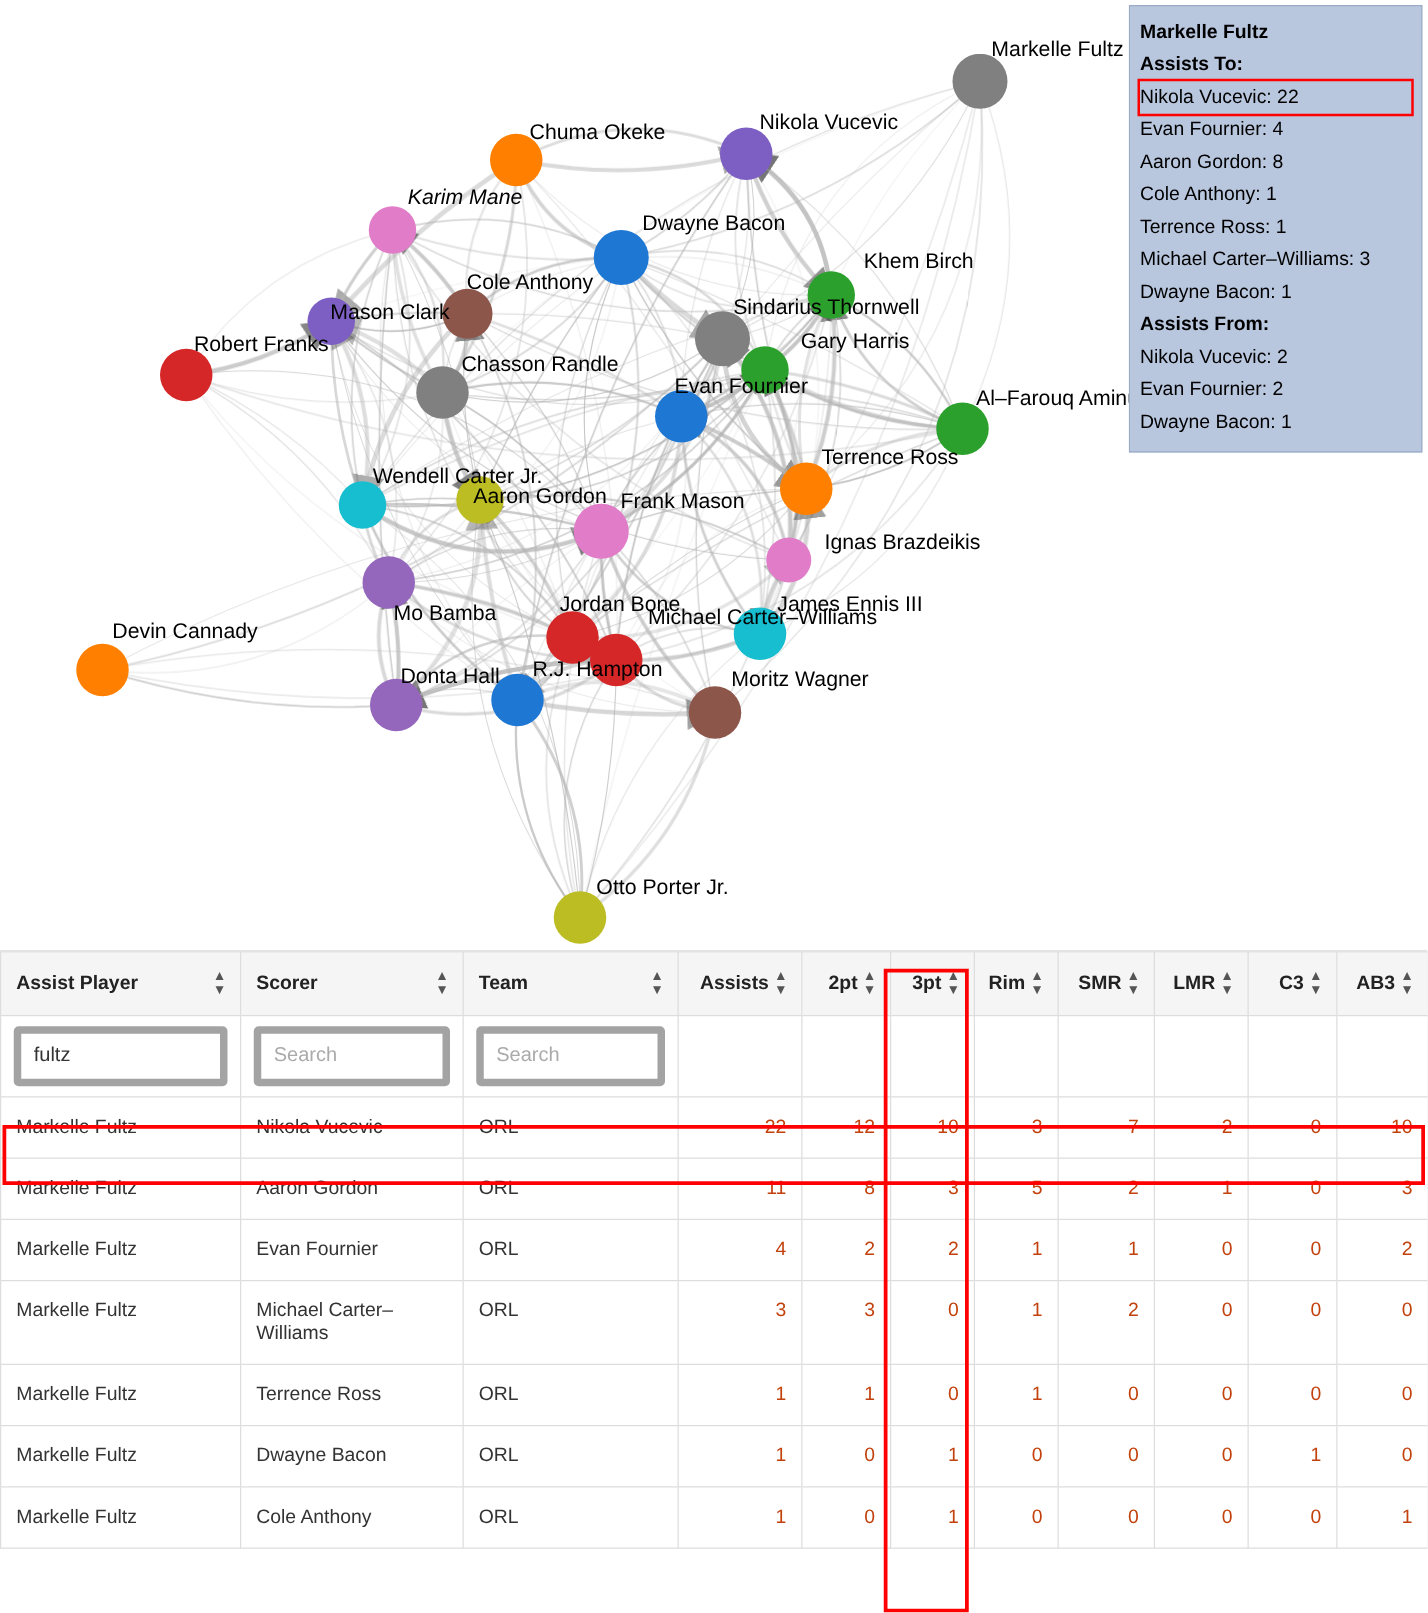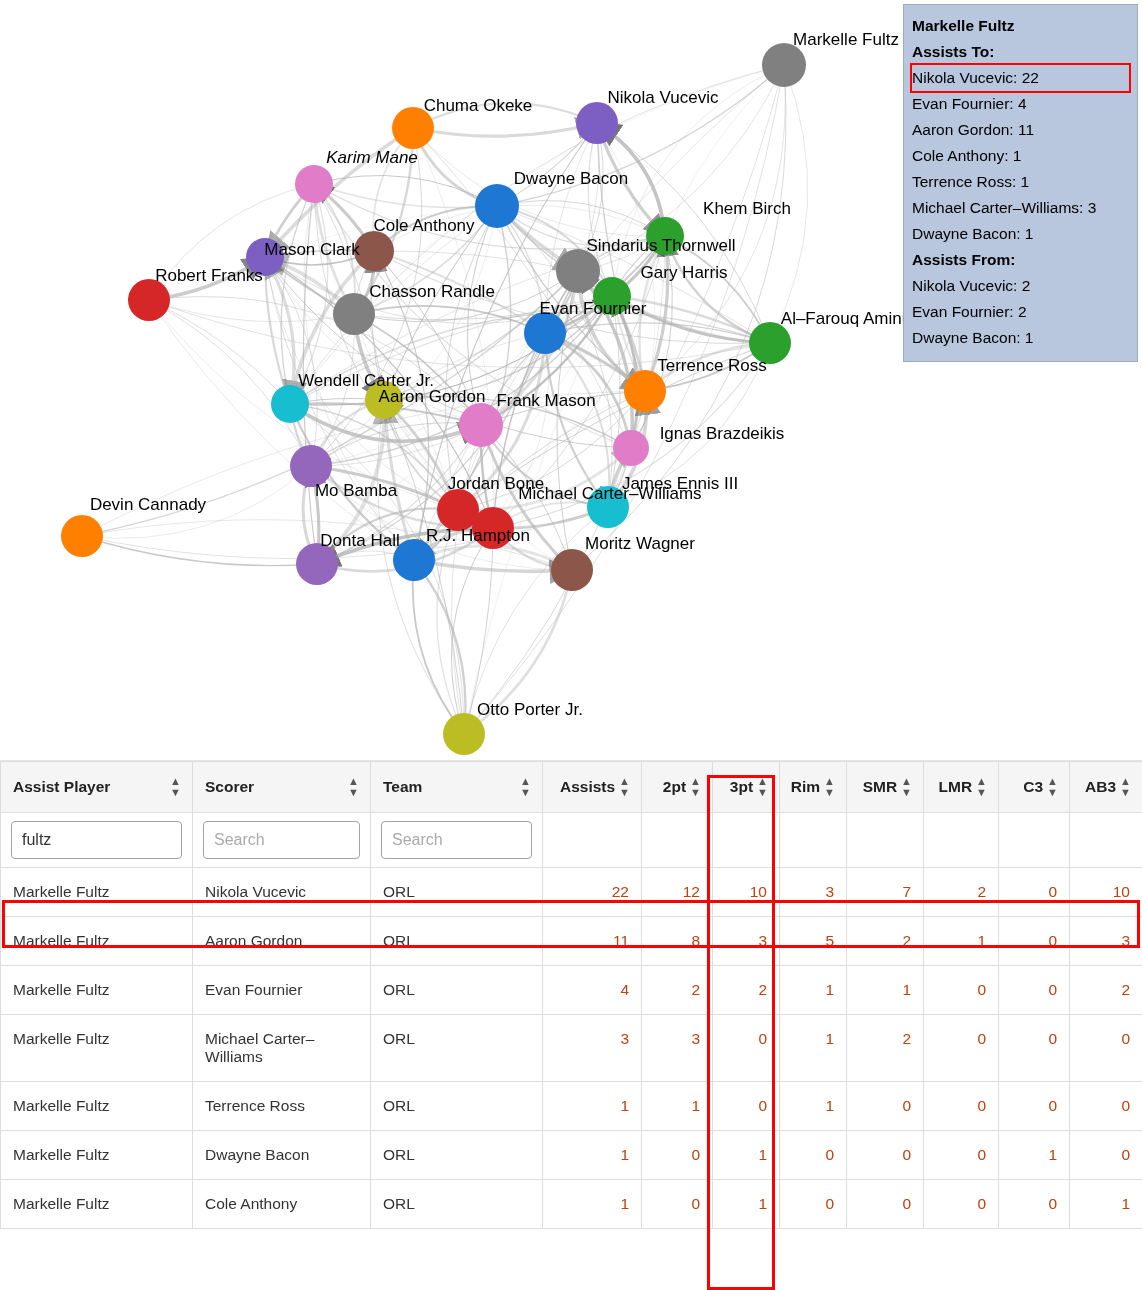--- a/index.html
+++ b/index.html
@@ -89,21 +89,21 @@
   tr.filter-row td {
     background: #ffffff;
     border: 1px solid #dddddd;
     padding: 8px 10px;
   }
   tr.filter-row input {
     width: 100%;
     padding: 9px 10px;
     font-size: 16px;
     font-family: "Liberation Sans", sans-serif;
-    border: 1px solid #a3a3a3;
+    border: 6px solid #a3a3a3;
     border-radius: 4px;
     color: #333;
     background: #fff;
   }
   tr.filter-row input::placeholder { color: #aaa; }
   tr.filter-row td.empty { background: #ffffff; }
 
   tbody td {
     border: 1px solid #dddddd;
     padding: 15px 12px;
@@ -393,21 +393,21 @@
         <circle cx="317" cy="564" r="21" fill="#9467bd"></circle>
         <circle cx="464" cy="734" r="21" fill="#bcbd22"></circle>
       </g>
   </svg>
   <div id="node-labels">
       <div class="node-label" style="left: 846px; top: 40px;">Markelle Fultz</div>
       <div class="node-label" style="left: 663px; top: 98px;">Nikola Vucevic</div>
       <div class="node-label" style="left: 478px; top: 106px;">Chuma Okeke</div>
       <div class="node-label" style="left: 372px; top: 158px; font-style: italic;">Karim Mane</div>
       <div class="node-label" style="left: 571px; top: 179px;">Dwayne Bacon</div>
-      <div class="node-label" style="left: 735px; top: 209px; margin-left: 12px;">Khem Birch</div>
+      <div class="node-label" style="left: 735px; top: 209px;">Khem Birch</div>
       <div class="node-label" style="left: 424px; top: 226px;">Cole Anthony</div>
       <div class="node-label" style="left: 312px; top: 250px;">Mason Clark</div>
       <div class="node-label" style="left: 661px; top: 246px;">Sindarius Thornwell</div>
       <div class="node-label" style="left: 684px; top: 273px;">Gary Harris</div>
       <div class="node-label" style="left: 209px; top: 276px;">Robert Franks</div>
       <div class="node-label" style="left: 432px; top: 292px;">Chasson Randle</div>
       <div class="node-label" style="left: 593px; top: 309px;">Evan Fournier</div>
       <div class="node-label" style="left: 846px; top: 319px;">Al–Farouq Aminu</div>
       <div class="node-label" style="left: 712px; top: 366px;">Terrence Ross</div>
       <div class="node-label" style="left: 432px; top: 397px;">Aaron Gordon</div>
@@ -426,21 +426,21 @@
     </div>
 </div>
 
 <div id="tooltip">
   <div class="t-title">Markelle Fultz</div>
   <div class="t-sub-wrap">
     <div class="t-head">Assists To:</div>
     <div id="assists-to-list">
         <div class="hl-row">Nikola Vucevic: 22</div>
         <div>Evan Fournier: 4</div>
-        <div>Aaron Gordon: 11</div>
+        <div>Aaron Gordon: 8</div>
         <div>Cole Anthony: 1</div>
         <div>Terrence Ross: 1</div>
         <div>Michael Carter–Williams: 3</div>
         <div>Dwayne Bacon: 1</div>
       </div>
   </div>
   <div class="t-head">Assists From:</div>
   <div id="assists-from-list">
       <div>Nikola Vucevic: 2</div>
       <div>Evan Fournier: 2</div>

